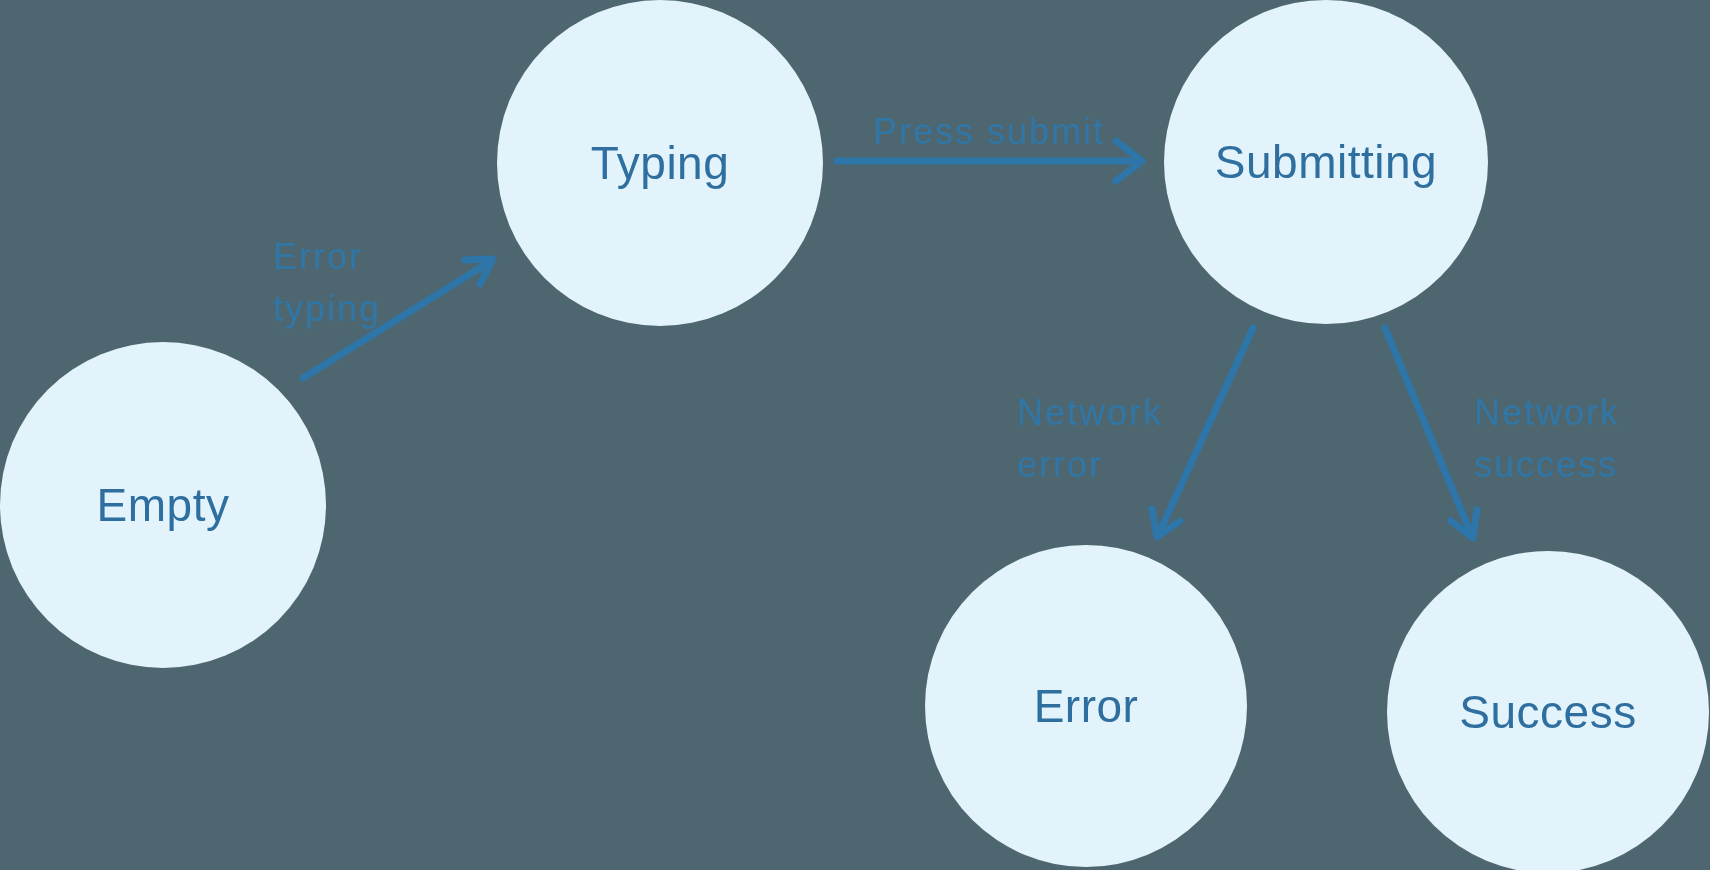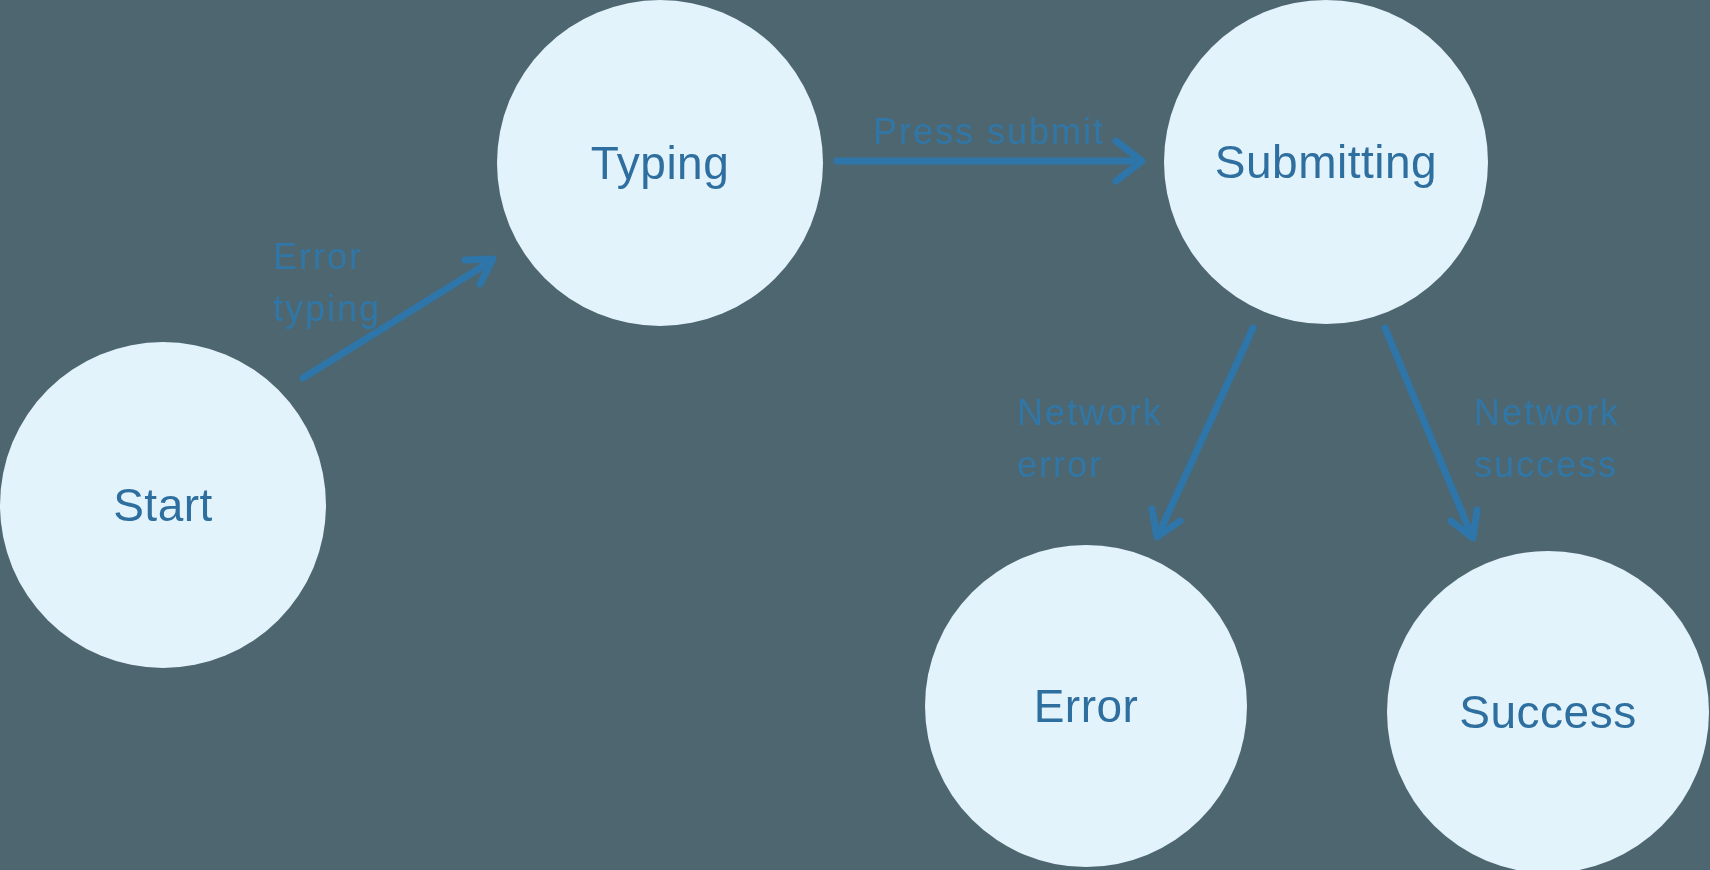--- a/index.html
+++ b/index.html
@@ -84,21 +84,21 @@
       <path class="arrow-stroke" d="M1253,328 L1161,529"></path>
       <polyline class="arrow-stroke" points="1180,521 1157,537 1152,509"></polyline>
     </g>
     <g>
       <path class="arrow-stroke" d="M1385,328 L1469,529"></path>
       <polyline class="arrow-stroke" points="1477,510 1473,538 1451,521"></polyline>
     </g>
   </svg>
 
   <div class="node node-empty">
-    <span class="node-label">Start</span>
+    <span class="node-label">Empty</span>
   </div>
   <div class="node node-typing">
     <span class="node-label">Typing</span>
   </div>
   <div class="node node-submitting">
     <span class="node-label">Submitting</span>
   </div>
   <div class="node node-error">
     <span class="node-label">Error</span>
   </div>

